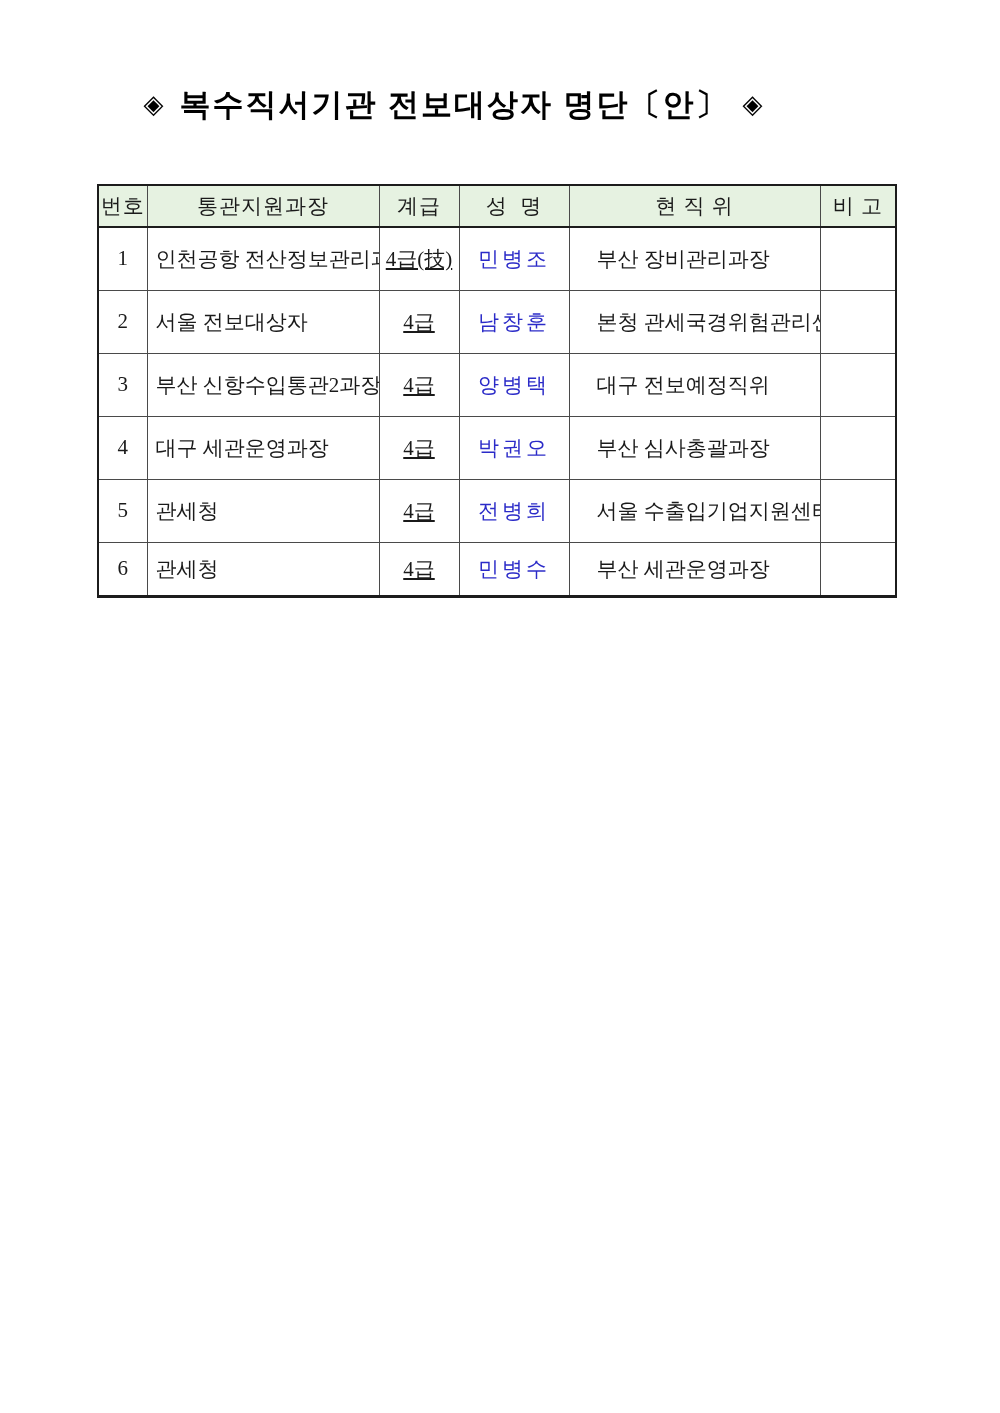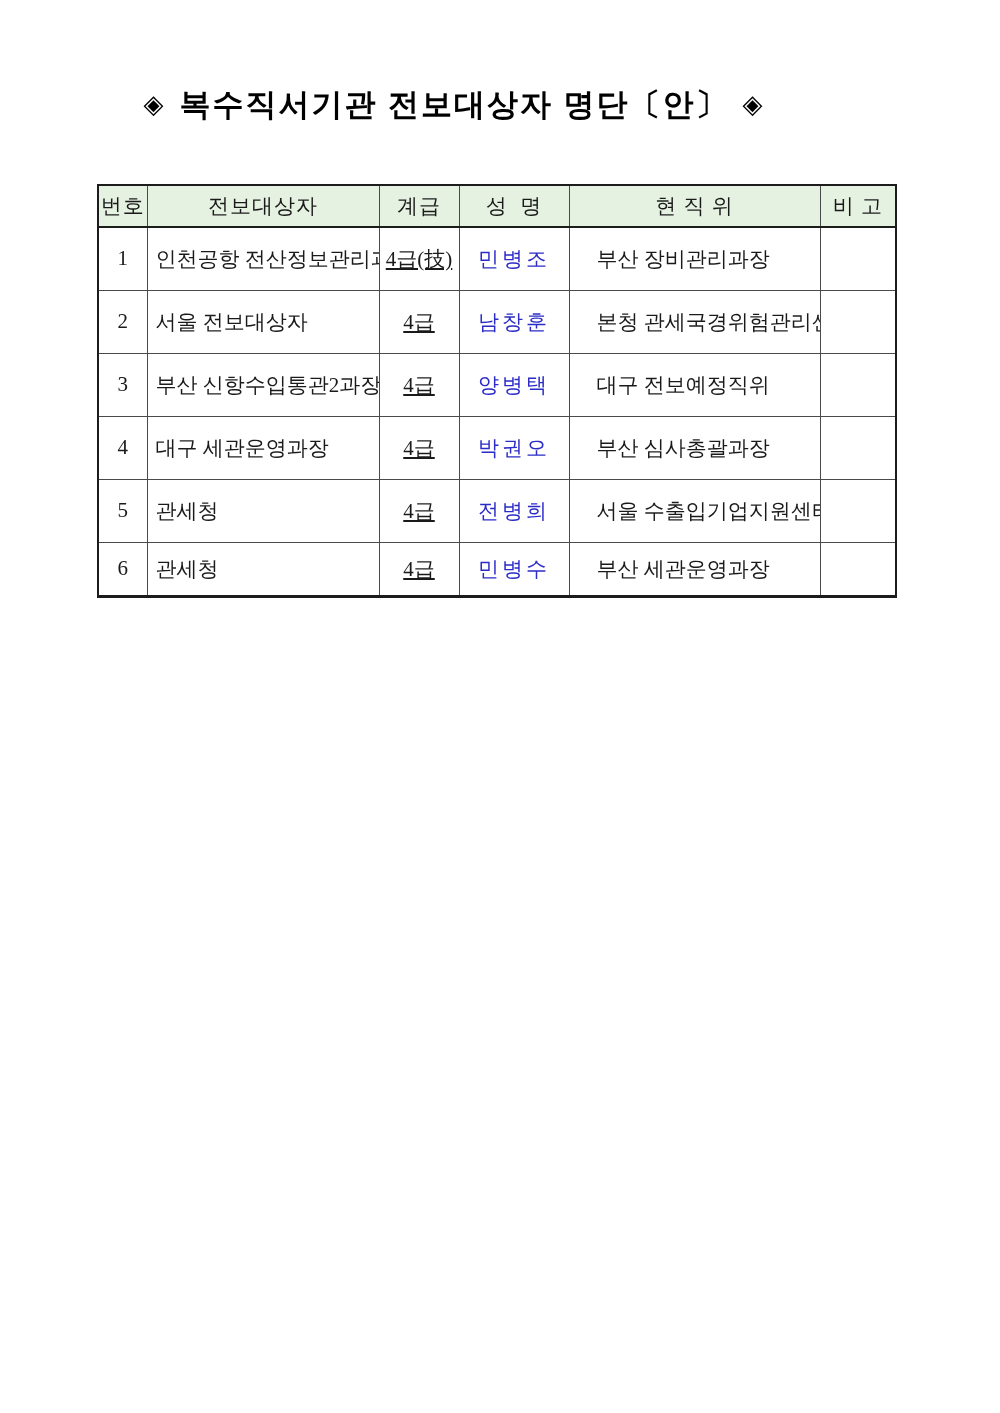--- a/index.html
+++ b/index.html
@@ -88,21 +88,21 @@
       <col style="width:49px">
       <col style="width:232px">
       <col style="width:80px">
       <col style="width:110px">
       <col style="width:251px">
       <col style="width:76px">
     </colgroup>
     <tbody>
       <tr class="header-row">
         <th>번호</th>
-        <th>전보대상자</th>
+        <th>통관지원과장</th>
         <th>계급</th>
         <th>성  명</th>
         <th>현 직 위</th>
         <th>비 고</th>
       </tr>
 
       <tr class="data-row">
         <td class="cell-no">1</td>
         <td class="cell-planned">인천공항 전산정보관리과장</td>
         <td class="cell-grade">4급(技)</td>

